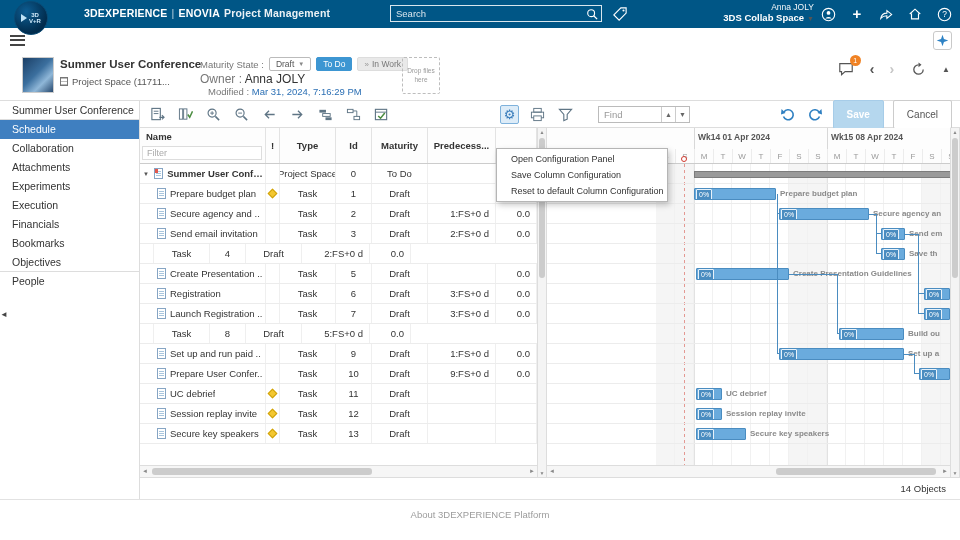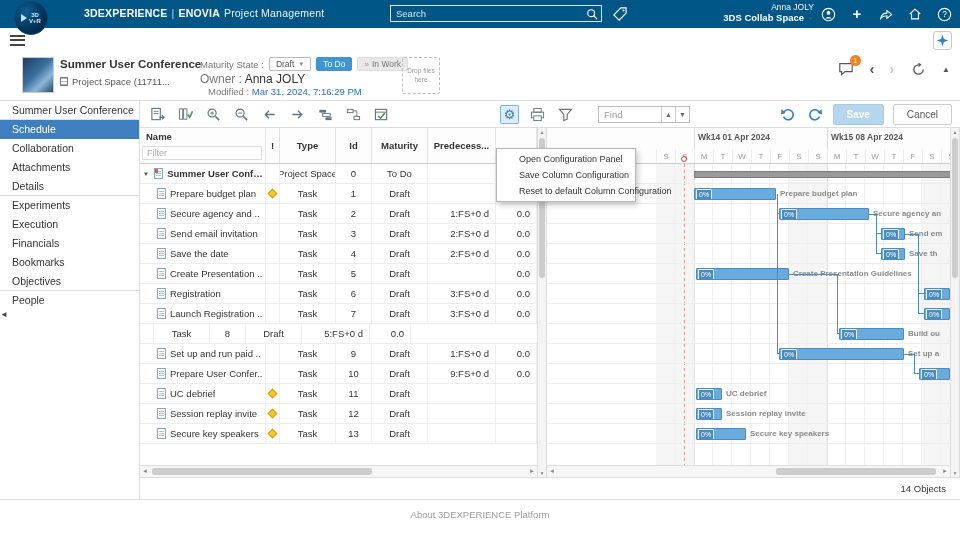--- a/index.html
+++ b/index.html
@@ -10,21 +10,21 @@
   
   .topbar { position:absolute; top:0; left:0; right:0; height:28px; background:#005686; color:#fff; z-index:40; }
   .logo { position:absolute; left:14px; top:1px; width:34px; height:34px; border-radius:50%;
     background:radial-gradient(circle at 35% 30%, #0d5d92, #012c4d 70%); border:1px solid #0a4a74;
     z-index:45; display:flex; align-items:center; justify-content:center; }
   .logo .play { width:0; height:0; border-top:4px solid transparent; border-bottom:4px solid transparent; border-left:6px solid #bfe3f7; margin-right:2px; }
   .logo .lgtxt { font-size:6px; font-weight:bold; color:#cfe9fa; line-height:1; text-align:center; }
   .brand { position:absolute; left:84px; top:7px; font-size:10.5px; letter-spacing:.2px; white-space:nowrap; }
   .brand b { font-weight:bold; }
   .brand .sep { opacity:.7; padding:0 4px; }
-  .brand .page { font-weight:normal; opacity:.92; padding-left:4px; }
+  .brand .page { font-weight:bold; opacity:.92; padding-left:4px; }
   .searchbox { position:absolute; left:390px; top:5px; width:212px; height:17px;
     border:1px solid rgba(255,255,255,.85); display:flex; align-items:center; }
   .searchbox input { flex:1; background:transparent; border:none; outline:none; color:#fff; font-size:9.5px; padding:0 5px; font-family:"Liberation Sans",sans-serif; }
   .searchbox input::placeholder { color:rgba(255,255,255,.85); }
   .sicon { width:18px; height:15px; display:flex; align-items:center; justify-content:center; }
   .tagbtn { position:absolute; left:610px; top:4px; width:19px; height:19px; display:flex; align-items:center; justify-content:center; }
   .userblock { position:absolute; right:146px; top:2px; text-align:right; line-height:1.2; }
   .userblock .uname { font-size:8.5px; opacity:.95; }
   .userblock .uspace { font-size:9.5px; font-weight:bold; }
   .userblock .caret { font-size:7px; padding-left:3px; }
@@ -86,27 +86,27 @@
   .toolbar { height:27px; border-bottom:1px solid #ddd; display:flex; align-items:center; padding:0 8px; gap:9px; background:#fff; position:relative; }
   .tbi { width:19px; height:19px; display:flex; align-items:center; justify-content:center; cursor:pointer; border:1px solid transparent; }
   .tbi svg { display:block; }
   .tbi.gear { margin-left:100px; background:#ddecf8; border:1px solid #7fb2dc; border-radius:2px; font-size:13px; color:#3a7dbb; }
   .findbox { margin-left:14px; height:17px; display:flex; align-items:center; border:1px solid #bbb; background:#fff; }
   .findbox input { width:62px; border:none; outline:none; font-size:9.5px; padding:0 5px; color:#333; font-family:"Liberation Sans",sans-serif; }
   .findbox input::placeholder { color:#999; }
   .updown { width:14px; height:15px; border-left:1px solid #ccc; display:flex; align-items:center; justify-content:center; font-size:7px; color:#666; cursor:pointer; }
   .tb-right { margin-left:auto; display:flex; align-items:center; gap:9px; }
   .undo-redo { width:18px; height:18px; display:flex; align-items:center; justify-content:center; cursor:pointer; }
-  .btn { height:21px; padding:0 13px; font-size:10px; border-radius:2px; display:flex; align-items:center; cursor:pointer; font-family:"Liberation Sans",sans-serif; }
+  .btn { height:29px; padding:0 13px; font-size:10px; border-radius:2px; display:flex; align-items:center; cursor:pointer; font-family:"Liberation Sans",sans-serif; }
   .btn.save { background:#b5d7ee; color:#fff; border:1px solid #a6cce8; font-weight:bold; }
   .btn.cancel { background:#fff; color:#555; border:1px solid #ccc; }
 
   
-  .cmenu { position:absolute; top:47px; left:356px; width:140px; background:#fff; border:1px solid #b5b5b5;
-    box-shadow:2px 3px 6px rgba(0,0,0,.22); z-index:30; padding:2px 12px; }
+  .cmenu { position:absolute; top:47px; left:356px; width:172px; background:#fff; border:1px solid #b5b5b5;
+    box-shadow:2px 3px 6px rgba(0,0,0,.22); z-index:30; padding:2px 4px; }
   .menu-item { padding:3px 10px; font-size:9px; color:#333; white-space:nowrap; cursor:pointer; }
 
   
   .gridwrap { flex:1; display:flex; min-height:0; }
   .table-pane { width:397px; display:flex; flex-direction:column; }
   .thead { height:36px; border-bottom:1px solid #ccc; display:flex; background:#fdfdfd; font-size:9.5px; font-weight:bold; color:#333; flex:none; }
   .hc { border-right:1px solid #e3e3e3; display:flex; align-items:center; justify-content:center; overflow:hidden; white-space:nowrap; }
   .hc.name { position:relative; justify-content:flex-start; }
   .hc.name .htxt { position:absolute; top:3px; left:6px; }
   .filterbox { position:absolute; left:2px; right:3px; bottom:3px; height:14px; border:1px solid #ddd; }
@@ -272,21 +272,20 @@
     <span class="collapse-up">▲</span>
   </div>
 </div>
 
 <div class="main">
   <aside class="sidebar">
       <div class="sb-item div-after">Summer User Conference</div>
       <div class="sb-item active">Schedule</div>
       <div class="sb-item">Collaboration</div>
       <div class="sb-item">Attachments</div>
-      <div class="sb-item div-after">Details</div>
       <div class="sb-item">Experiments</div>
       <div class="sb-item">Execution</div>
       <div class="sb-item">Financials</div>
       <div class="sb-item">Bookmarks</div>
       <div class="sb-item div-after">Objectives</div>
       <div class="sb-item">People</div>
     </aside>
 
   <section class="content">
 
@@ -453,24 +452,20 @@
                 <span class="nm">Send email invitation</span>
               </div>
               <div class="cell c-flag"></div>
               <div class="cell c-type">Task</div>
               <div class="cell c-id">3</div>
               <div class="cell c-mat">Draft</div>
               <div class="cell c-pred">2:FS+0 d</div>
               <div class="cell c-dur">0.0</div>
             </div>
             <div class="trow">
-              <div class="cell c-name">
-                <span class="doc"></span>
-                <span class="nm">Save the date</span>
-              </div>
               <div class="cell c-flag"></div>
               <div class="cell c-type">Task</div>
               <div class="cell c-id">4</div>
               <div class="cell c-mat">Draft</div>
               <div class="cell c-pred">2:FS+0 d</div>
               <div class="cell c-dur">0.0</div>
             </div>
             <div class="trow">
               <div class="cell c-name">
                 <span class="doc"></span>

